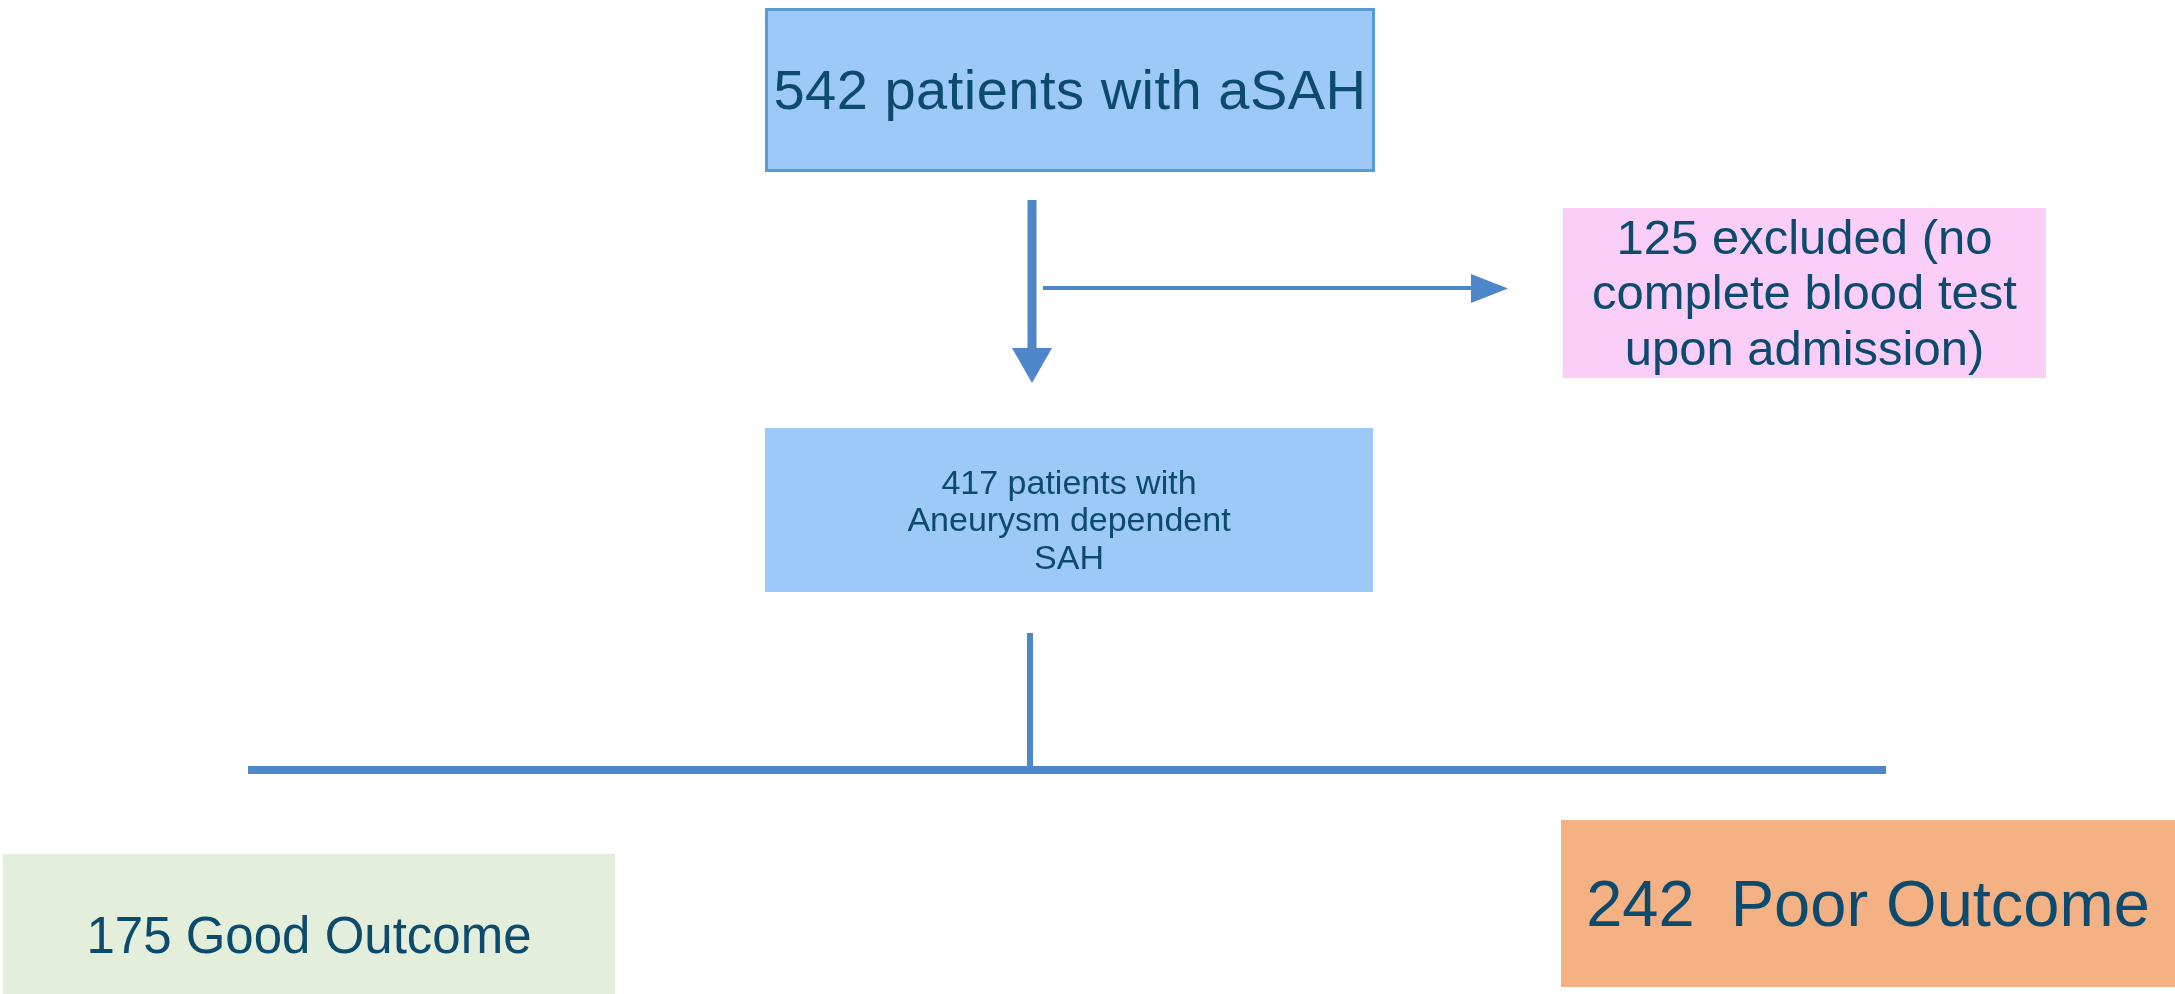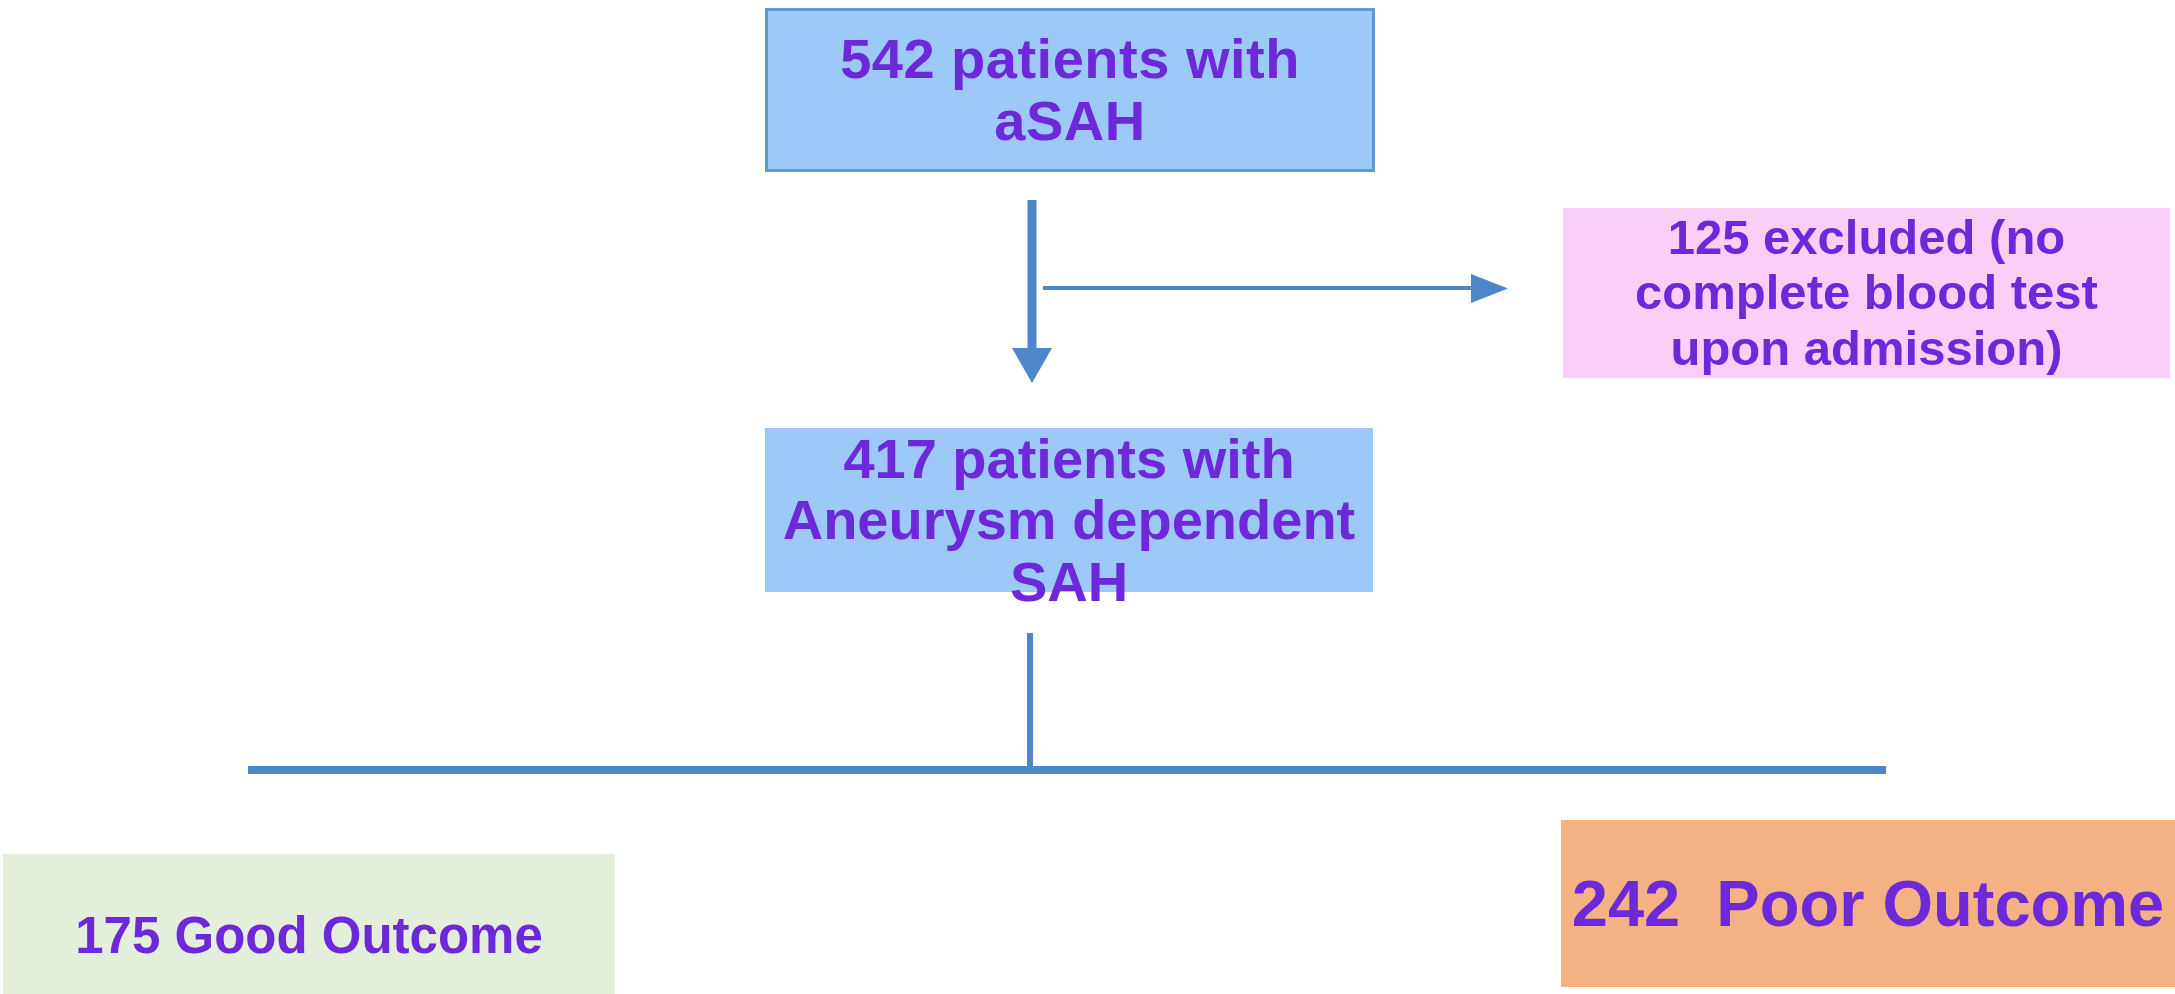--- a/index.html
+++ b/index.html
@@ -26,46 +26,45 @@
   .node {
     position: absolute;
     display: flex;
     align-items: center;
     justify-content: center;
     text-align: center;
     box-sizing: border-box;
   }
   .node .label {
     white-space: pre-wrap;
-    color: #6d28d9;
+    color: #0c4a6e;
     line-height: 1.1;
-    font-weight: bold;
   }
   
   .node-enrolled {
     left: 765px; top: 8px;
     width: 610px; height: 164px;
     border-style: solid;
     border-width: 3px;
   }
   .node-enrolled .label { font-size: 56px; letter-spacing: 0.5px; }
 
   
   .node-excluded {
     left: 1563px; top: 208px;
-    width: 607px; height: 170px;
+    width: 483px; height: 170px;
   }
   .node-excluded .label { font-size: 49px; line-height: 1.13; }
 
   
   .node-included {
     left: 765px; top: 428px;
     width: 608px; height: 164px;
   }
-  .node-included .label { font-size: 56px; line-height: 1.09; margin-top: 20px; }
+  .node-included .label { font-size: 34px; line-height: 1.09; margin-top: 20px; }
 
   
   .node-good {
     left: 3px; top: 822px;
     width: 612px; height: 165px;
   }
   .node-good .label { font-size: 51px; }
 
   .node-poor {
     left: 1561px; top: 820px;

